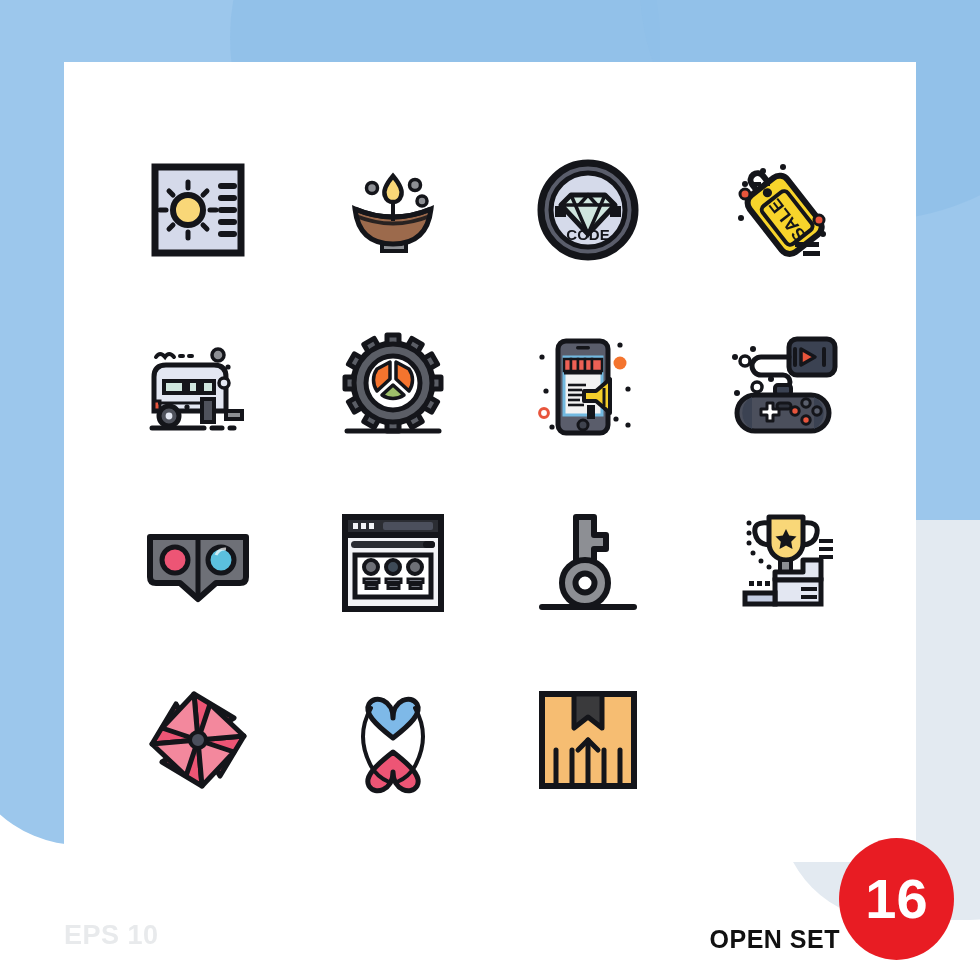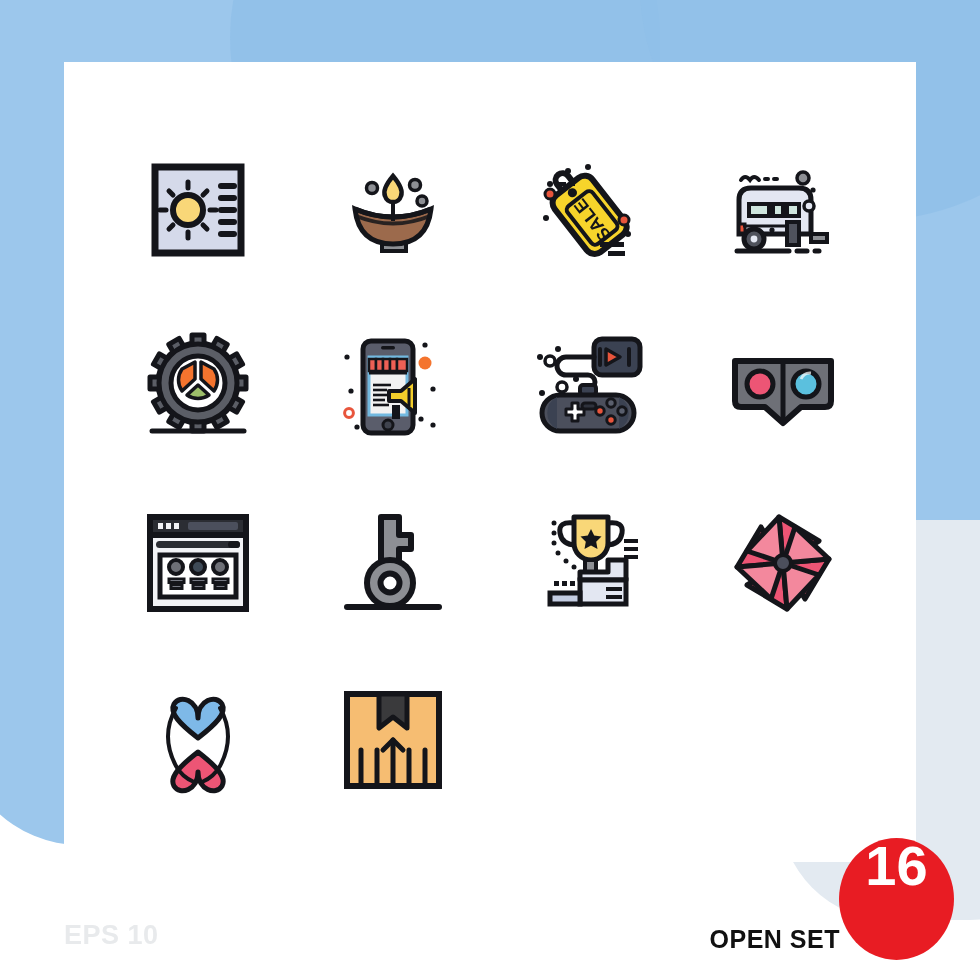--- a/index.html
+++ b/index.html
@@ -56,21 +56,21 @@
     position:absolute;left:64px;top:920px;
     font-size:27px;font-weight:bold;color:#E8EAEC;letter-spacing:.5px;
   }
   .iconset{
     position:absolute;right:140px;top:925px;
     font-size:25px;font-weight:bold;color:#111;letter-spacing:.5px;
   }
   .badge{
     position:absolute;right:26px;top:838px;width:115px;height:122px;
     background:#E81C23;border-radius:50%;
-    display:flex;align-items:flex-start;justify-content:center;
+    display:flex;align-items:center;justify-content:center;
   }
   .badge span{color:#fff;font-size:56px;font-weight:bold;line-height:1;}
 </style>
 </head>
 <body>
 
 <div id="stage">
 
   <div class="bg-layer">
     <div class="blob-main"></div>
@@ -114,20 +114,35 @@
         <path d="M18 55 q38 16 76 0" fill="none" stroke="#14151A" stroke-width="5"></path>
         <path d="M19 62 q37 15 74 0" fill="none" stroke="#14151A" stroke-width="4" opacity=".85"></path>
         <line x1="56" y1="45" x2="56" y2="67" stroke="#14151A" stroke-width="4"></line>
         <path d="M56 22 q11 13 8 20 a8.3 8.3 0 0 1 -16 0 q-3 -7 8 -20 z" fill="#F9D778" stroke="#14151A" stroke-width="4.5"></path>
         <circle cx="35" cy="34" r="5.5" fill="#8D8F94" stroke="#14151A" stroke-width="3.5"></circle>
         <circle cx="78" cy="31" r="5.5" fill="#8D8F94" stroke="#14151A" stroke-width="3.5"></circle>
         <circle cx="85" cy="47" r="5" fill="#8D8F94" stroke="#14151A" stroke-width="3.5"></circle>
       </svg>
     </div>
 
+    <div class="cell">
+      <svg width="112" height="112" viewBox="0 0 112 112">
+        <circle cx="56" cy="56" r="47" fill="#5A5D6B" stroke="#14151A" stroke-width="7"></circle>
+        <circle cx="56" cy="56" r="37" fill="#D5DAEA" stroke="#14151A" stroke-width="5"></circle>
+        <path d="M39 41 h34 l10 10 -27 29 -27 -29 z" fill="#CFE6DE" stroke="#14151A" stroke-width="5" stroke-linejoin="round"></path>
+        <g stroke="#14151A" stroke-width="3.5" fill="none">
+          <path d="M29 51 h54"></path>
+          <path d="M39 41 l17 39 17 -39"></path>
+          <path d="M47 51 l9 -10 9 10"></path>
+        </g>
+        <rect x="23" y="52" width="11" height="11" fill="#14151A"></rect>
+        <rect x="78" y="52" width="11" height="11" fill="#14151A"></rect>
+        <text x="56" y="86" font-family="Liberation Sans, sans-serif" font-size="15" font-weight="bold" text-anchor="middle" fill="#14151A">CODE</text>
+      </svg>
+    </div>
 
     <div class="cell">
       <svg width="112" height="112" viewBox="0 0 112 112">
         <g transform="rotate(-38 58 58)">
           <rect x="32" y="24" width="48" height="72" rx="10" fill="#F7D42B" stroke="#14151A" stroke-width="6"></rect>
           <rect x="40" y="40" width="32" height="48" rx="5" fill="none" stroke="#14151A" stroke-width="4"></rect>
           <circle cx="56" cy="32" r="4.6" fill="#14151A"></circle>
           <path d="M49 24 v-8 a7 7 0 0 1 14 0 v8" fill="none" stroke="#14151A" stroke-width="6"></path>
           <text x="56" y="71" font-family="Liberation Sans, sans-serif" font-size="18" font-weight="bold" text-anchor="middle" fill="#14151A" transform="rotate(-90 56 66)">SALE</text>
         </g>

